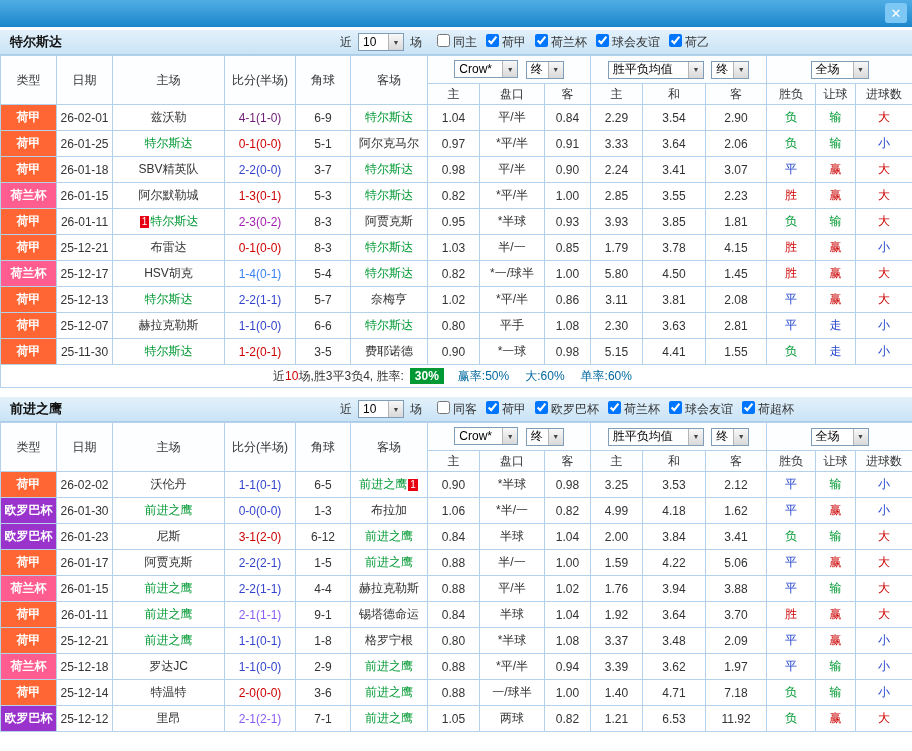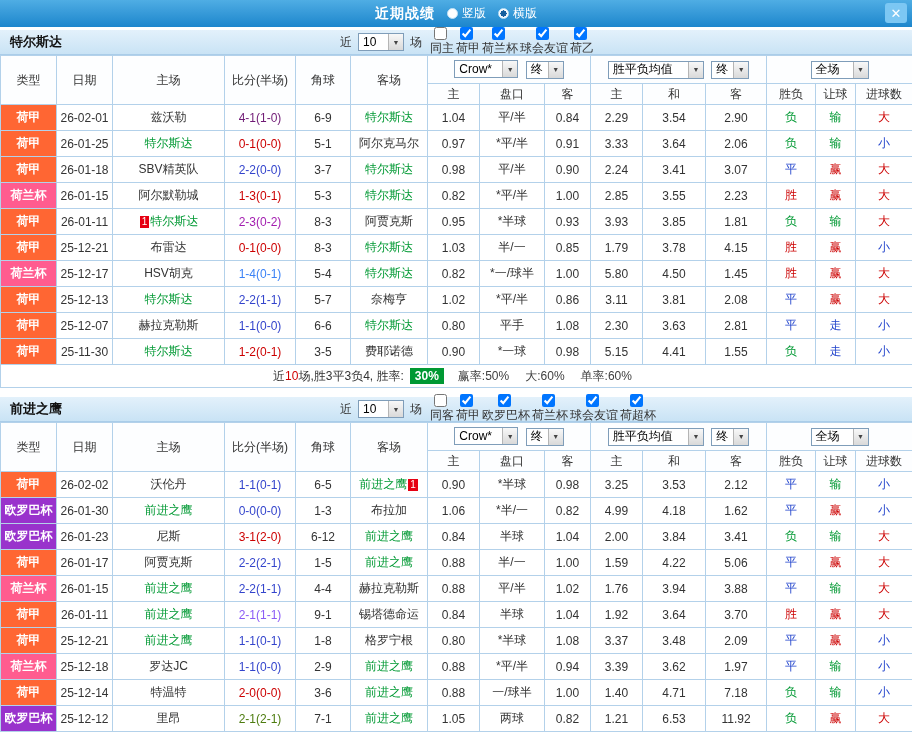--- a/index.html
+++ b/index.html
@@ -26,54 +26,43 @@
   .controls { position:absolute; left:337px; display:flex; align-items:center; font-size:12px;
               color:#333; white-space:nowrap; }
   .controls > span { margin:0 3px; }
   
   .sel { display:inline-flex; align-items:center; justify-content:space-between; border:1px solid #7f9db9;
          background:#fff; height:18px; font-size:12px; padding-left:4px; margin:0 2px; color:#000; cursor:pointer; }
   .sel .arr { width:15px; height:100%; margin-left:3px; background:linear-gradient(#f8f8f8,#d9d9d9);
               border-left:1px solid #b5b5b5; font-size:7px; display:flex; align-items:center;
               justify-content:center; color:#444; }
   .w44{width:46px}.w64{width:64px}.w38{width:38px}.w96{width:96px}.w58{width:58px}
-  .flt { display:inline-flex; align-items:center; margin-left:2px; cursor:pointer;flex-direction:column; }
+  .flt { display:inline-flex; align-items:flex-start; margin-left:9px; cursor:pointer; }
   .flt input { width:13px; height:13px; margin:0 3px 0 0; }
   
   table.results { width:912px; border-collapse:collapse; table-layout:fixed; border:1px solid #86b0d8; }
   .results th, .results td { border:1px solid #b3d1ea; text-align:center; font-size:12px;
                              font-weight:normal; color:#333; padding:0; overflow:hidden; white-space:nowrap; }
   .results thead tr.ha th { height:28px; background:#fdfeff; }
   .results thead tr.hb th { height:21px; background:#fdfeff; }
   .results tbody td { height:26px; background:#fff; }
   td.league { color:#fff; font-weight:bold; }
   .rank-badge { display:inline-block; background:#e60012; color:#fff; font-size:10px; line-height:12px;
                 padding:0 2px; margin:0 1px; }
   tr.summary td { height:23px; }
   .red { color:#d10000; }
   .pct-badge { background:#009933; color:#fff; padding:1px 5px; margin:0 6px; font-weight:bold; }
-  .blue-stat { color:#404040; margin:0 8px; }
+  .blue-stat { color:#0369a1; margin:0 8px; }
   .gap { height:8px; }
   .gap2 { height:2px; }
 </style>
 </head>
 <body>
 
 <div class="topbar">
-  <div class="topbar-center">
-    <span class="topbar-title">近期战绩</span>
-    <span class="radio">
-      <span class="rdot"></span>
-      <span>竖版</span>
-    </span>
-    <span class="radio">
-      <span class="rdot on"></span>
-      <span>横版</span>
-    </span>
-  </div>
   <div class="close-btn">
     <span>✕</span>
   </div>
 </div>
 
 <div class="gap2"></div>
 
 <div class="section">
   <div class="strip">
     <span class="team-name">特尔斯达</span>
@@ -594,21 +583,21 @@
           <td>4.71</td>
           <td>7.18</td>
           <td style="color:#009933">负</td>
           <td style="color:#009933">输</td>
           <td style="color:#2244cc">小</td>
         </tr>
         <tr>
           <td class="league" style="background:#9933cc">欧罗巴杯</td>
           <td>25-12-12</td>
           <td><span style="color:#333">里昂</span></td>
-          <td style="color:#4d7c0f">2-1(2-1)</td>
+          <td style="color:#8b5cf6">2-1(2-1)</td>
           <td>7-1</td>
           <td><span style="color:#009933">前进之鹰</span></td>
           <td>1.05</td>
           <td>两球</td>
           <td>0.82</td>
           <td>1.21</td>
           <td>6.53</td>
           <td>11.92</td>
           <td style="color:#009933">负</td>
           <td style="color:#cc0000">赢</td>

